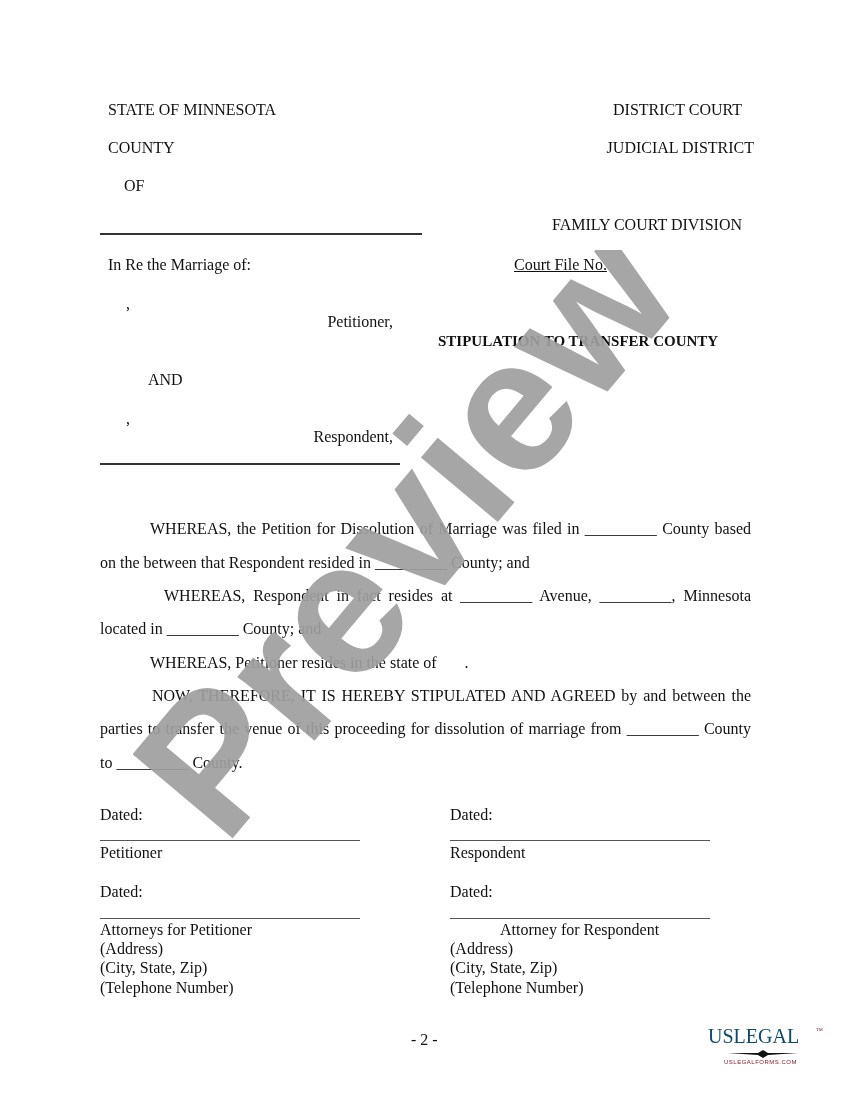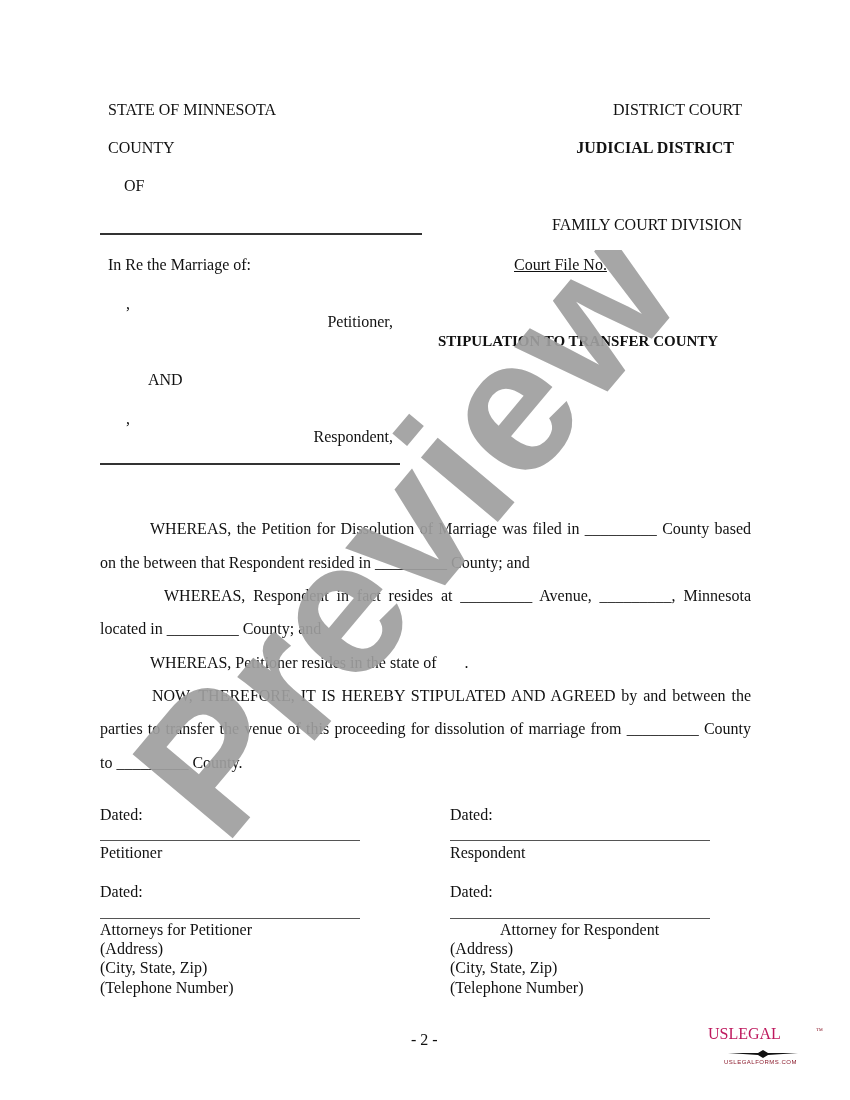--- a/index.html
+++ b/index.html
@@ -18,21 +18,21 @@
 </style>
 </head>
 <body>
 
 <div class="abs" style="left:108px; top:102px;">STATE OF MINNESOTA</div>
 <div class="abs" style="left:108px; top:140px;">COUNTY</div>
 <div class="abs" style="left:124px; top:178px;">OF</div>
 <div class="rule" style="left:100px; top:233px; width:322px;"></div>
 
 <div class="abs r" style="right:108px; top:102px;text-align:center;">DISTRICT COURT</div>
-<div class="abs r" style="right:116px; top:140px;font-weight:bold;">JUDICIAL DISTRICT</div>
+<div class="abs r" style="right:96px; top:140px;">JUDICIAL DISTRICT</div>
 <div class="abs r" style="right:108px; top:217px;">FAMILY COURT DIVISION</div>
 
 <div class="abs" style="left:108px; top:257px;">In Re the Marriage of:</div>
 <div class="abs" style="left:514px; top:257px;text-decoration:underline;">Court File No.</div>
 <div class="abs" style="left:126px; top:296px;">,</div>
 <div class="abs r" style="right:457px; top:314px;text-align:center;">Petitioner,</div>
 <div class="abs bold" style="left:438px; top:334px;">STIPULATION TO TRANSFER COUNTY</div>
 <div class="abs" style="left:108px; top:372px;margin-left:40px;">AND</div>
 <div class="abs" style="left:126px; top:411px;">,</div>
 <div class="abs r" style="right:457px; top:429px;">Respondent,</div>
@@ -69,21 +69,21 @@
 <div class="abs" style="left:450px; top:884px;">Dated:</div>
 <div class="sigline" style="left:450px; top:918px;"></div>
 <div class="abs" style="left:500px; top:922px;">Attorney for Respondent</div>
 <div class="abs" style="left:450px; top:941px;">(Address)</div>
 <div class="abs" style="left:450px; top:960px;">(City, State, Zip)</div>
 <div class="abs" style="left:450px; top:980px;">(Telephone Number)</div>
 
 <div class="abs" style="left:411px; top:1032px;">- 2 -</div>
 
 <div class="logo">
-  <div class="abs" style="left:2px; top:0px; font-size:16px; color:#be185d; letter-spacing:0px; font-family:'Liberation Serif', serif;">USLEGAL</div>
+  <div class="abs" style="left:2px; top:0px; font-size:20px; color:#0c4a6e; letter-spacing:0px; font-family:'Liberation Serif', serif;">USLEGAL</div>
   <div class="abs" style="left:110px; top:2px; font-size:7px; color:#8b1a2b;">™</div>
   <svg class="abs" style="left:22px; top:24px;" width="70" height="8" viewBox="0 0 70 8">
     <path d="M0 3 L30 3 L35 0 L40 3 L70 3 L40 5 L35 8 L30 5 Z" fill="#111"></path>
   </svg>
   <div class="abs" style="left:18px; top:33px; font-size:6px; color:#8b1a2b; font-family:'Liberation Sans', sans-serif; letter-spacing:0.5px;">USLEGALFORMS.COM</div>
 </div>
 
 <svg class="watermark" viewBox="0 0 720 620">
   <text x="360" y="330" text-anchor="middle" fill="#9e9e9e" fill-opacity="0.92" font-family="'Liberation Sans', 'DejaVu Sans', sans-serif" font-weight="bold" font-size="190" transform="rotate(-50 360 310)">Preview</text>
 </svg>

